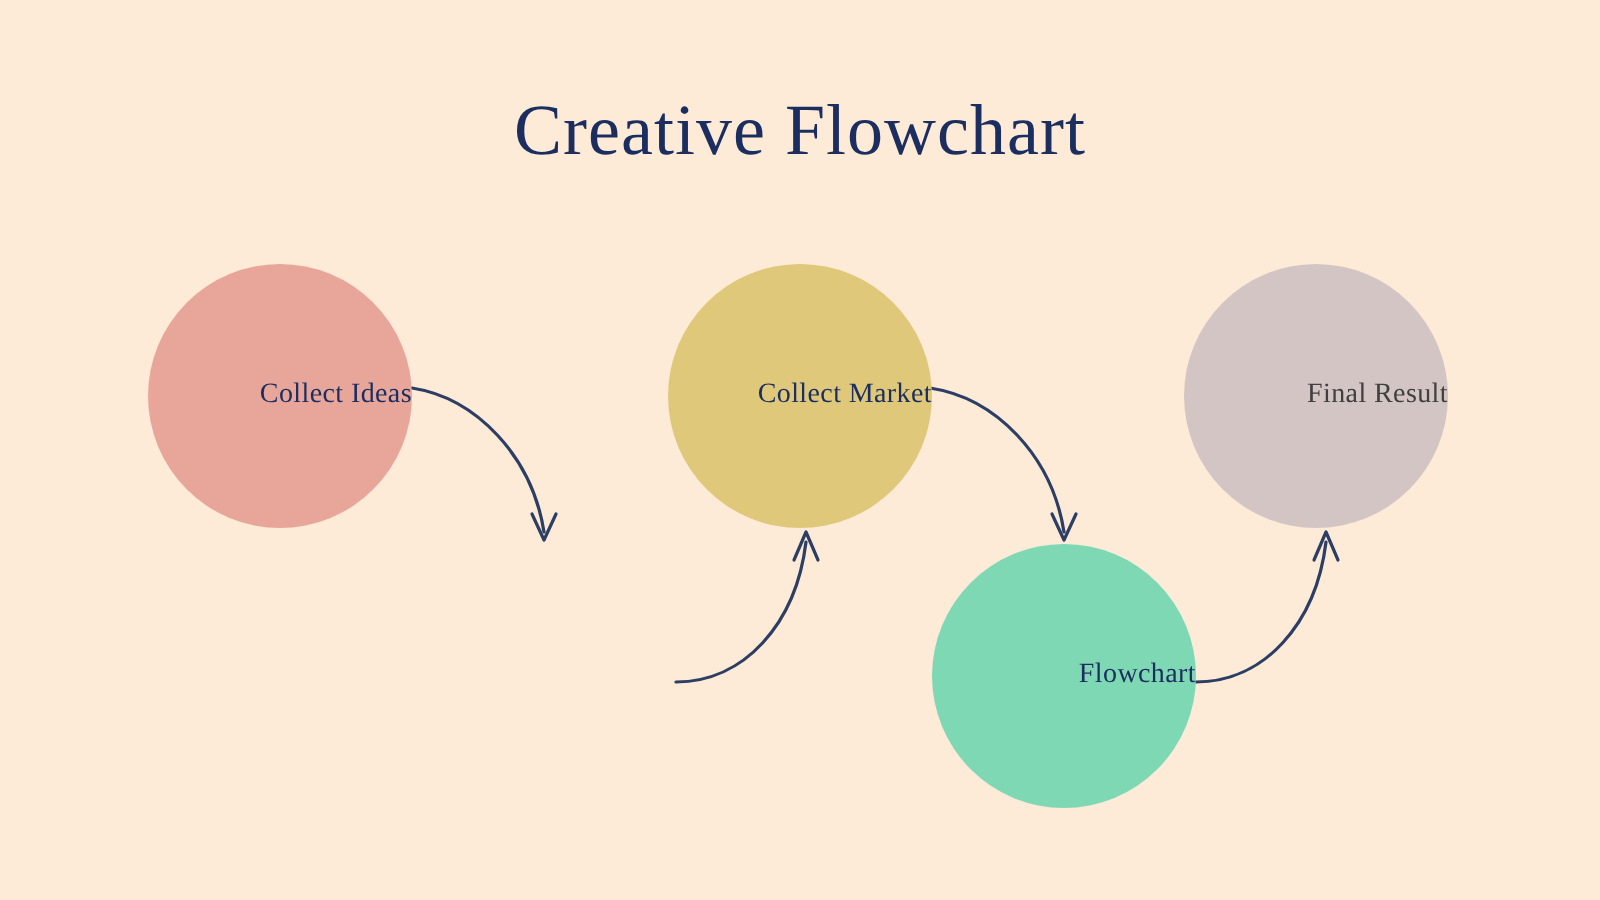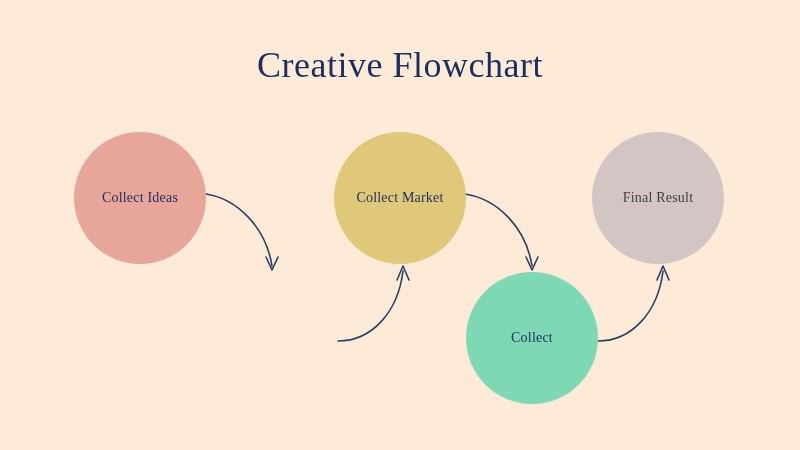--- a/index.html
+++ b/index.html
@@ -30,21 +30,21 @@
     font-weight: 400;
     letter-spacing: 0.5px;
     color: #1B2E5F;
     white-space: nowrap;
   }
   .node {
     position: absolute;
     border-radius: 50%;
     display: flex;
     align-items: center;
-    justify-content: center;
+    justify-content: flex-end;
     box-sizing: border-box;
   }
   .node-label {
     font-family: "Liberation Serif", "DejaVu Serif", serif;
     font-size: 14px;
     color: #1B2E5F;
     text-align: center;
     line-height: 1.15;
     white-space: nowrap;
     letter-spacing: 0.2px;
@@ -97,19 +97,19 @@
     </g>
   </svg>
 
   <div class="node" style="left: 74px; top: 132px; width: 132px; height: 132px; background: rgb(232, 166, 155);">
     <span class="node-label" style="color: rgb(27, 46, 95);">Collect Ideas</span>
   </div>
   <div class="node" style="left: 334px; top: 132px; width: 132px; height: 132px; background: rgb(224, 200, 122);">
     <span class="node-label" style="color: rgb(27, 46, 95);">Collect Market</span>
   </div>
   <div class="node" style="left: 466px; top: 272px; width: 132px; height: 132px; background: rgb(127, 216, 180);">
-    <span class="node-label" style="color: rgb(27, 46, 95);">Collect</span>
+    <span class="node-label" style="color: rgb(27, 46, 95);">Flowchart</span>
   </div>
   <div class="node" style="left: 592px; top: 132px; width: 132px; height: 132px; background: rgb(212, 197, 197);">
     <span class="node-label" style="color: #404040;">Final Result</span>
   </div>
 
 </div>
 
 </body></html>

